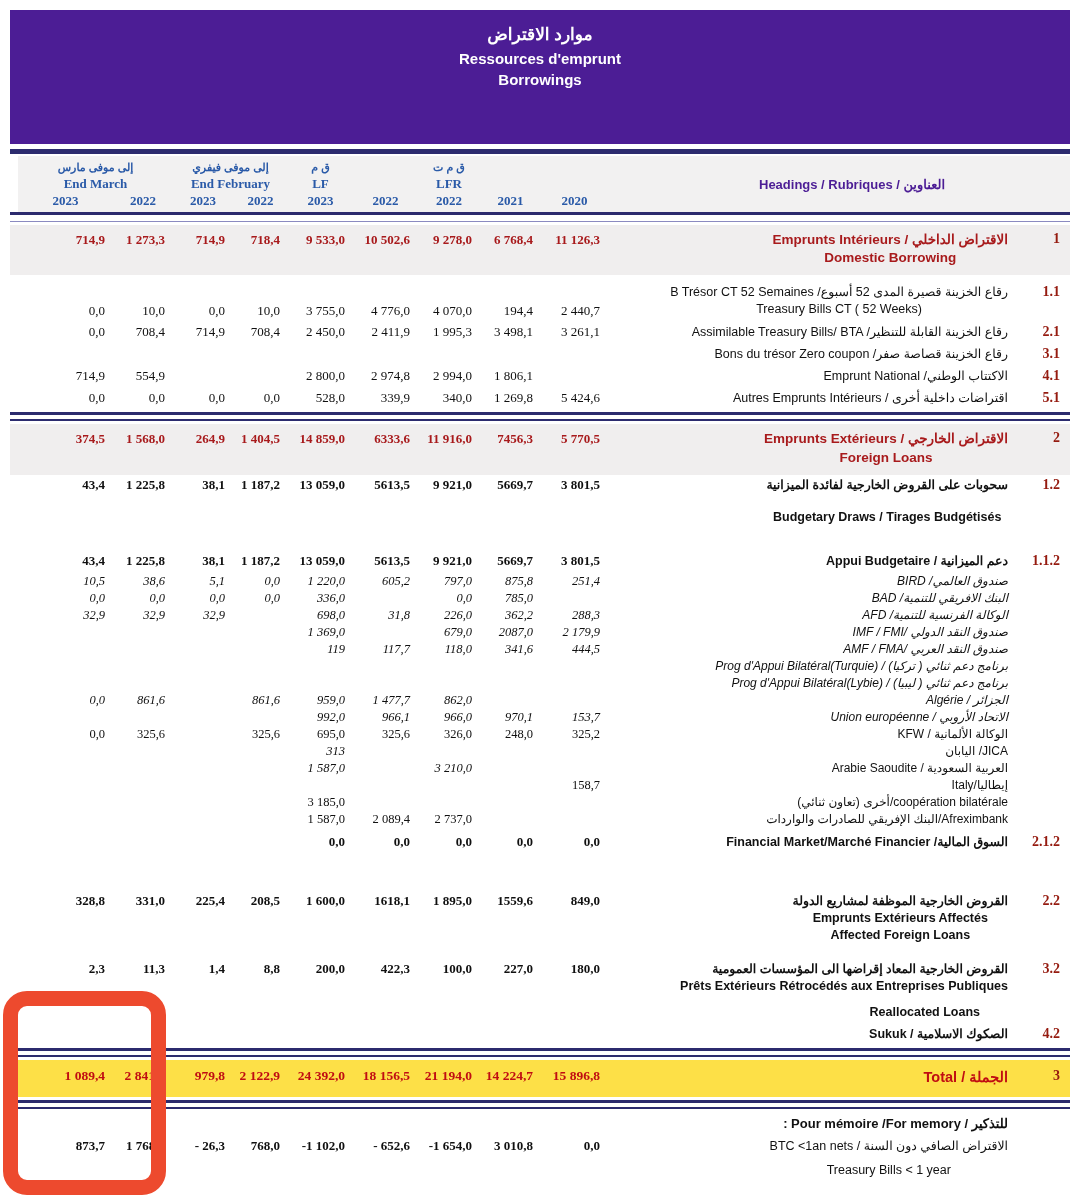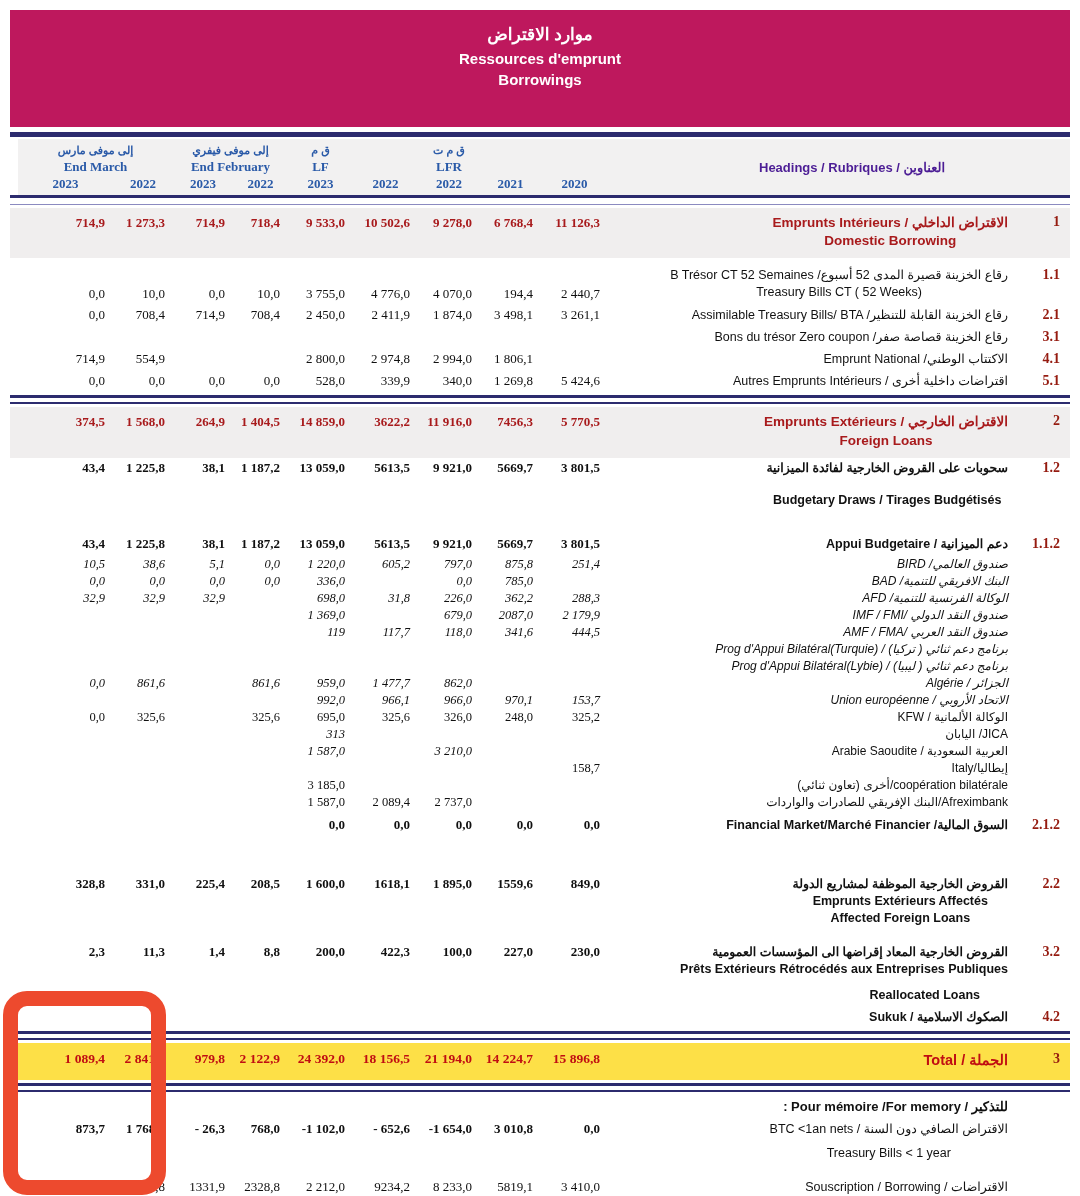--- a/index.html
+++ b/index.html
@@ -3,21 +3,21 @@
 <meta charset="utf-8">
 <style>
   html,body{margin:0;padding:0;}
   body{
     width:1080px;height:1196px;position:relative;background:#fff;overflow:hidden;
     font-family:"Liberation Sans",sans-serif;color:#111;
   }
   .page{padding:0 10px;}
 
   
-  .banner{margin-top:10px;height:117px;background:#be185d;color:#fff;text-align:center;
+  .banner{margin-top:10px;height:134px;background:#4c1d95;color:#fff;text-align:center;
     padding-top:13px;box-sizing:border-box;}
   .banner .b-ar{font-size:17px;font-weight:bold;line-height:1.45;}
   .banner .b-fr,.banner .b-en{font-size:15px;font-weight:bold;line-height:1.4;}
 
   .topline{height:5px;background:#2c2b6e;margin-top:5px;}
 
   
   .colhead{background:#f2f1f1;position:relative;margin-top:2px;padding:4px 0 3px;margin-left:8px;}
   .hgrid{display:grid;grid-template-columns:95px 60px 60px 55px 65px 65px 62px 61px 67px 1fr 50px;}
   .hcell{text-align:center;color:#2a5aa8;}
@@ -141,21 +141,21 @@
         <div class="heading-cell"><span class="label-block"><div class="l1">B Trésor CT 52 Semaines /رقاع الخزينة قصيرة المدى 52 أسبوع</div><div class="l2">Treasury Bills CT ( 52 Weeks)</div></span></div>
         <div class="idx">1.1</div>
       </div>
       <div class="trow r-plain">
         <div class="v">0,0</div>
         <div class="v">708,4</div>
         <div class="v">714,9</div>
         <div class="v">708,4</div>
         <div class="v">2 450,0</div>
         <div class="v">2 411,9</div>
-        <div class="v">1 874,0</div>
+        <div class="v">1 995,3</div>
         <div class="v">3 498,1</div>
         <div class="v">3 261,1</div>
         <div class="heading-cell"><span class="label-block"><div class="l1">Assimilable Treasury Bills/ BTA /رقاع الخزينة القابلة للتنظير</div></span></div>
         <div class="idx">2.1</div>
       </div>
       <div class="trow r-plain">
         <div class="v"></div>
         <div class="v"></div>
         <div class="v"></div>
         <div class="v"></div>
@@ -193,21 +193,21 @@
         <div class="heading-cell"><span class="label-block"><div class="l1">Autres Emprunts Intérieurs  /  اقتراضات داخلية أخرى</div></span></div>
         <div class="idx">5.1</div>
       </div>
       <div class="sep-double"></div>
       <div class="trow r-section">
         <div class="v v-red">374,5</div>
         <div class="v v-red">1 568,0</div>
         <div class="v v-red">264,9</div>
         <div class="v v-red">1 404,5</div>
         <div class="v v-red">14 859,0</div>
-        <div class="v v-red">3622,2</div>
+        <div class="v v-red">6333,6</div>
         <div class="v v-red">11 916,0</div>
         <div class="v v-red">7456,3</div>
         <div class="v v-red">5 770,5</div>
         <div class="heading-cell"><span class="label-block"><div class="l1">Emprunts Extérieurs  /  الاقتراض الخارجي</div><div class="l2">Foreign Loans</div></span></div>
         <div class="idx">2</div>
       </div>
       <div class="trow r-bold row-1-2">
         <div class="v v-bold">43,4</div>
         <div class="v v-bold">1 225,8</div>
         <div class="v v-bold">38,1</div>
@@ -459,21 +459,21 @@
       <div class="spacer-sm"></div>
       <div class="trow r-bold row-3-2">
         <div class="v v-bold">2,3</div>
         <div class="v v-bold">11,3</div>
         <div class="v v-bold">1,4</div>
         <div class="v v-bold">8,8</div>
         <div class="v v-bold">200,0</div>
         <div class="v v-bold">422,3</div>
         <div class="v v-bold">100,0</div>
         <div class="v v-bold">227,0</div>
-        <div class="v v-bold">230,0</div>
+        <div class="v v-bold">180,0</div>
         <div class="heading-cell"><span class="label-block"><div class="l1">القروض الخارجية المعاد إقراضها الى المؤسسات العمومية</div><div class="l2">Prêts Extérieurs Rétrocédés aux Entreprises Publiques</div><div class="l3">Reallocated Loans</div></span></div>
         <div class="idx">3.2</div>
       </div>
       <div class="trow r-bold">
         <div class="v"></div>
         <div class="v"></div>
         <div class="v"></div>
         <div class="v"></div>
         <div class="v"></div>
         <div class="v"></div>

